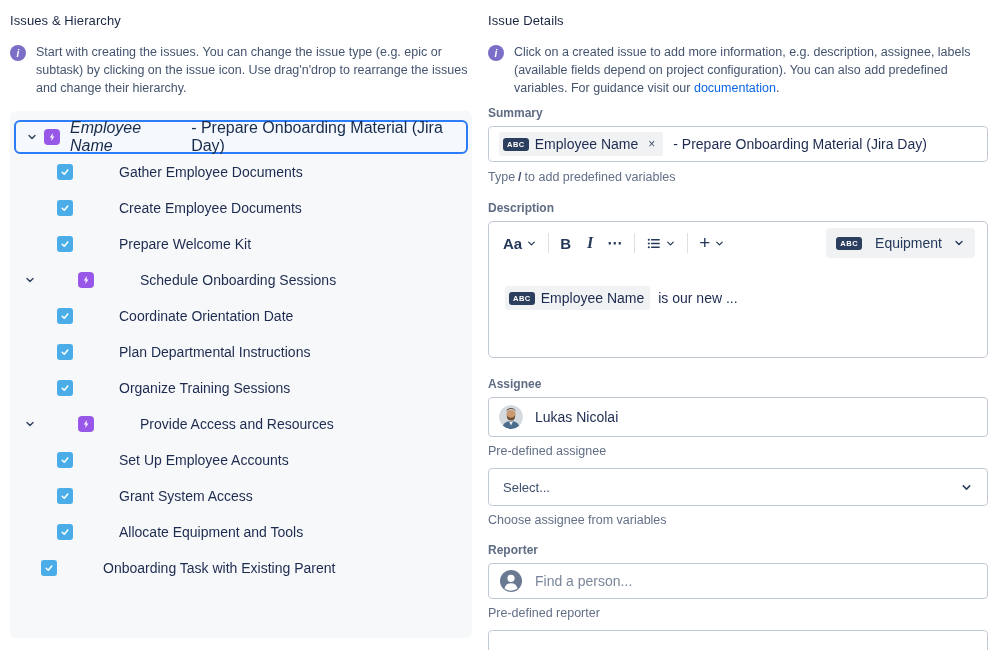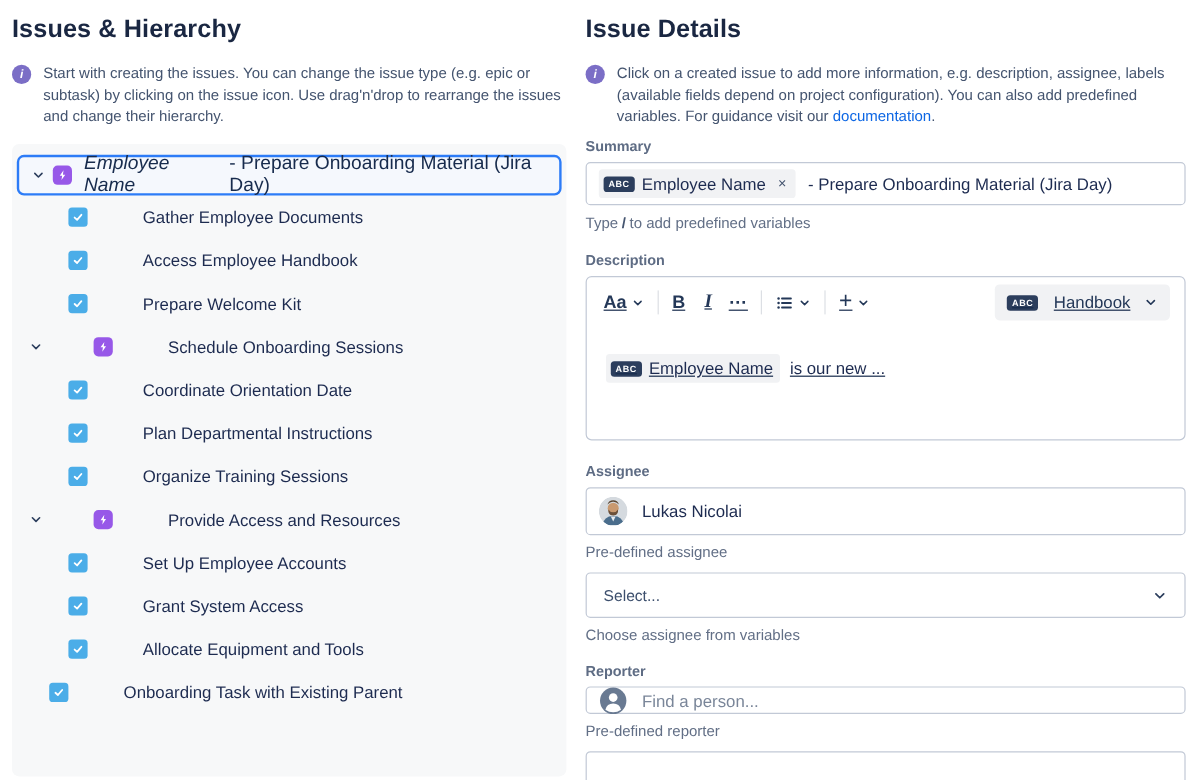--- a/index.html
+++ b/index.html
@@ -2,21 +2,21 @@
 <html><head>
 <meta charset="utf-8">
 <style>
   * { margin:0; padding:0; box-sizing:border-box; }
   html,body { width:999px; height:650px; overflow:hidden; background:#ffffff;
               font-family:"Liberation Sans", sans-serif; color:#172B4D; }
   .col { position:absolute; top:0; }
   .col-left  { left:10px;  width:462px; }
   .col-right { left:488px; width:500px; }
 
-  .page-title { margin-top:13px; font-size:21px; font-weight:700; color:#1A2742; letter-spacing:.1px; }
+  .page-title { margin-top:13px; font-size:13px; font-weight:400; color:#1A2742; letter-spacing:.1px; }
 
   .info-row { display:flex; margin-top:15px; gap:10px; }
   .info-icon { flex:0 0 16px; width:16px; height:16px; margin-top:2px; border-radius:50%;
                background:#7B6EC6; color:#fff; font-size:10px; font-weight:700;
                display:flex; align-items:center; justify-content:center; font-style:italic; }
   .info-text { font-size:12.5px; line-height:1.45; color:#44546F; }
   .col-left  .info-text { width:432px; }
   .col-right .info-text { width:462px; }
   .doc-link { color:#0C66E4; text-decoration:none; cursor:pointer; }
 
@@ -46,21 +46,21 @@
   .summary-box { margin-top:6px; height:36px; padding:0 10px; }
   .chip { background:#F1F2F4; border-radius:3px; display:inline-flex; align-items:center;
           height:24px; padding:0 8px 0 4px; font-size:14px; color:#1D2B50; }
   .abc-badge { background:#2C3E5D; color:#fff; border-radius:3px; font-size:7.5px; font-weight:700;
                letter-spacing:.5px; padding:3px 4px; margin-right:6px; line-height:1; }
   .chip-x { margin-left:10px; font-size:12px; color:#44546F; cursor:pointer; }
   .summary-text { margin-left:10px; font-size:14px; color:#1D2B50; }
   .type-helper { margin-top:8px; }
 
   .lab-description { margin-top:17px; }
-  .editor-box { margin-top:6px; height:137px; border:1px solid #C2C9D6; border-radius:5px;text-decoration:underline; }
+  .editor-box { margin-top:6px; height:137px; border:1px solid #C2C9D6; border-radius:5px; }
   .toolbar { display:flex; align-items:center; height:42px; padding:0 12px 0 14px; color:#243858; }
   .tb { display:flex; align-items:center; cursor:pointer; }
   .tb-aa { font-size:15px; font-weight:700; }
   .tb-b  { font-size:15px; font-weight:700; }
   .tb-i  { font-family:"Liberation Serif", serif; font-style:italic; font-weight:700; font-size:16px; margin-left:16px; }
   .tb-more { font-size:15px; font-weight:700; margin-left:14px; letter-spacing:1px; }
   .tb-plus { font-size:19px; font-weight:500; }
   .tb-sep { width:1px; height:20px; background:#DCDFE4; margin:0 11px; }
   .tb-chev { margin-left:4px; display:flex; }
   .variables-btn { margin-left:auto; background:#F1F2F4; border:none; border-radius:4px; height:30px;
@@ -71,21 +71,21 @@
 
   .lab-assignee { margin-top:19px; }
   .assignee-box { margin-top:6px; height:40px; padding:0 10px; }
   .avatar { width:24px; height:24px; border-radius:50%; overflow:hidden; flex:0 0 24px; }
   .assignee-name { margin-left:12px; font-size:14px; color:#1D2B50; }
   .helper-m { margin-top:7px; }
   .select-box { margin-top:10px; height:38px; padding:0 14px; justify-content:space-between; }
   .select-text { font-size:13px; color:#3C4F6D; }
 
   .lab-reporter { margin-top:16px; }
-  .reporter-box { margin-top:6px; height:23px; padding:0 10px;text-align:center; }
+  .reporter-box { margin-top:6px; height:36px; padding:0 10px;text-align:center; }
   .reporter-ph { margin-left:12px; font-size:14px; color:#7A8699; }
 
   .buddy-box { margin-top:10px; height:38px; padding:0 14px; justify-content:space-between; }
 </style>
 </head>
 <body>
 
 <div class="col col-left">
   <div class="page-title">Issues &amp; Hierarchy</div>
 
@@ -118,21 +118,21 @@
           </svg>
         </span>
       <span>Gather Employee Documents</span>
     </div>
     <div class="row child">
       <span class="task-ic">
           <svg width="10" height="10" viewBox="0 0 16 16">
             <polyline points="3.5,8.5 6.8,11.5 12.5,4.8" fill="none" stroke="#fff" stroke-width="2.4" stroke-linecap="round" stroke-linejoin="round"></polyline>
           </svg>
         </span>
-      <span>Access Employee Handbook</span>
+      <span>Create Employee Documents</span>
     </div>
     <div class="row child">
       <span class="task-ic">
           <svg width="10" height="10" viewBox="0 0 16 16">
             <polyline points="3.5,8.5 6.8,11.5 12.5,4.8" fill="none" stroke="#fff" stroke-width="2.4" stroke-linecap="round" stroke-linejoin="round"></polyline>
           </svg>
         </span>
       <span>Prepare Welcome Kit</span>
     </div>
 
@@ -279,21 +279,21 @@
       <span class="tb tb-plus">
           <span>+</span>
           <span class="tb-chev">
             <svg width="11" height="11" viewBox="0 0 16 16">
               <polyline points="4,6 8,10 12,6" fill="none" stroke="#243858" stroke-width="1.8" stroke-linecap="round" stroke-linejoin="round"></polyline>
             </svg>
           </span>
         </span>
       <button class="variables-btn">
         <span class="abc-badge">ABC</span>
-        <span>Handbook</span>
+        <span>Equipment</span>
         <span class="tb-chev">
             <svg width="12" height="12" viewBox="0 0 16 16">
               <polyline points="4,6 8,10 12,6" fill="none" stroke="#243858" stroke-width="1.8" stroke-linecap="round" stroke-linejoin="round"></polyline>
             </svg>
           </span>
       </button>
     </div>
     <div class="editor-content">
       <span class="chip" style="padding-right:6px;">
         <span class="abc-badge">ABC</span>

